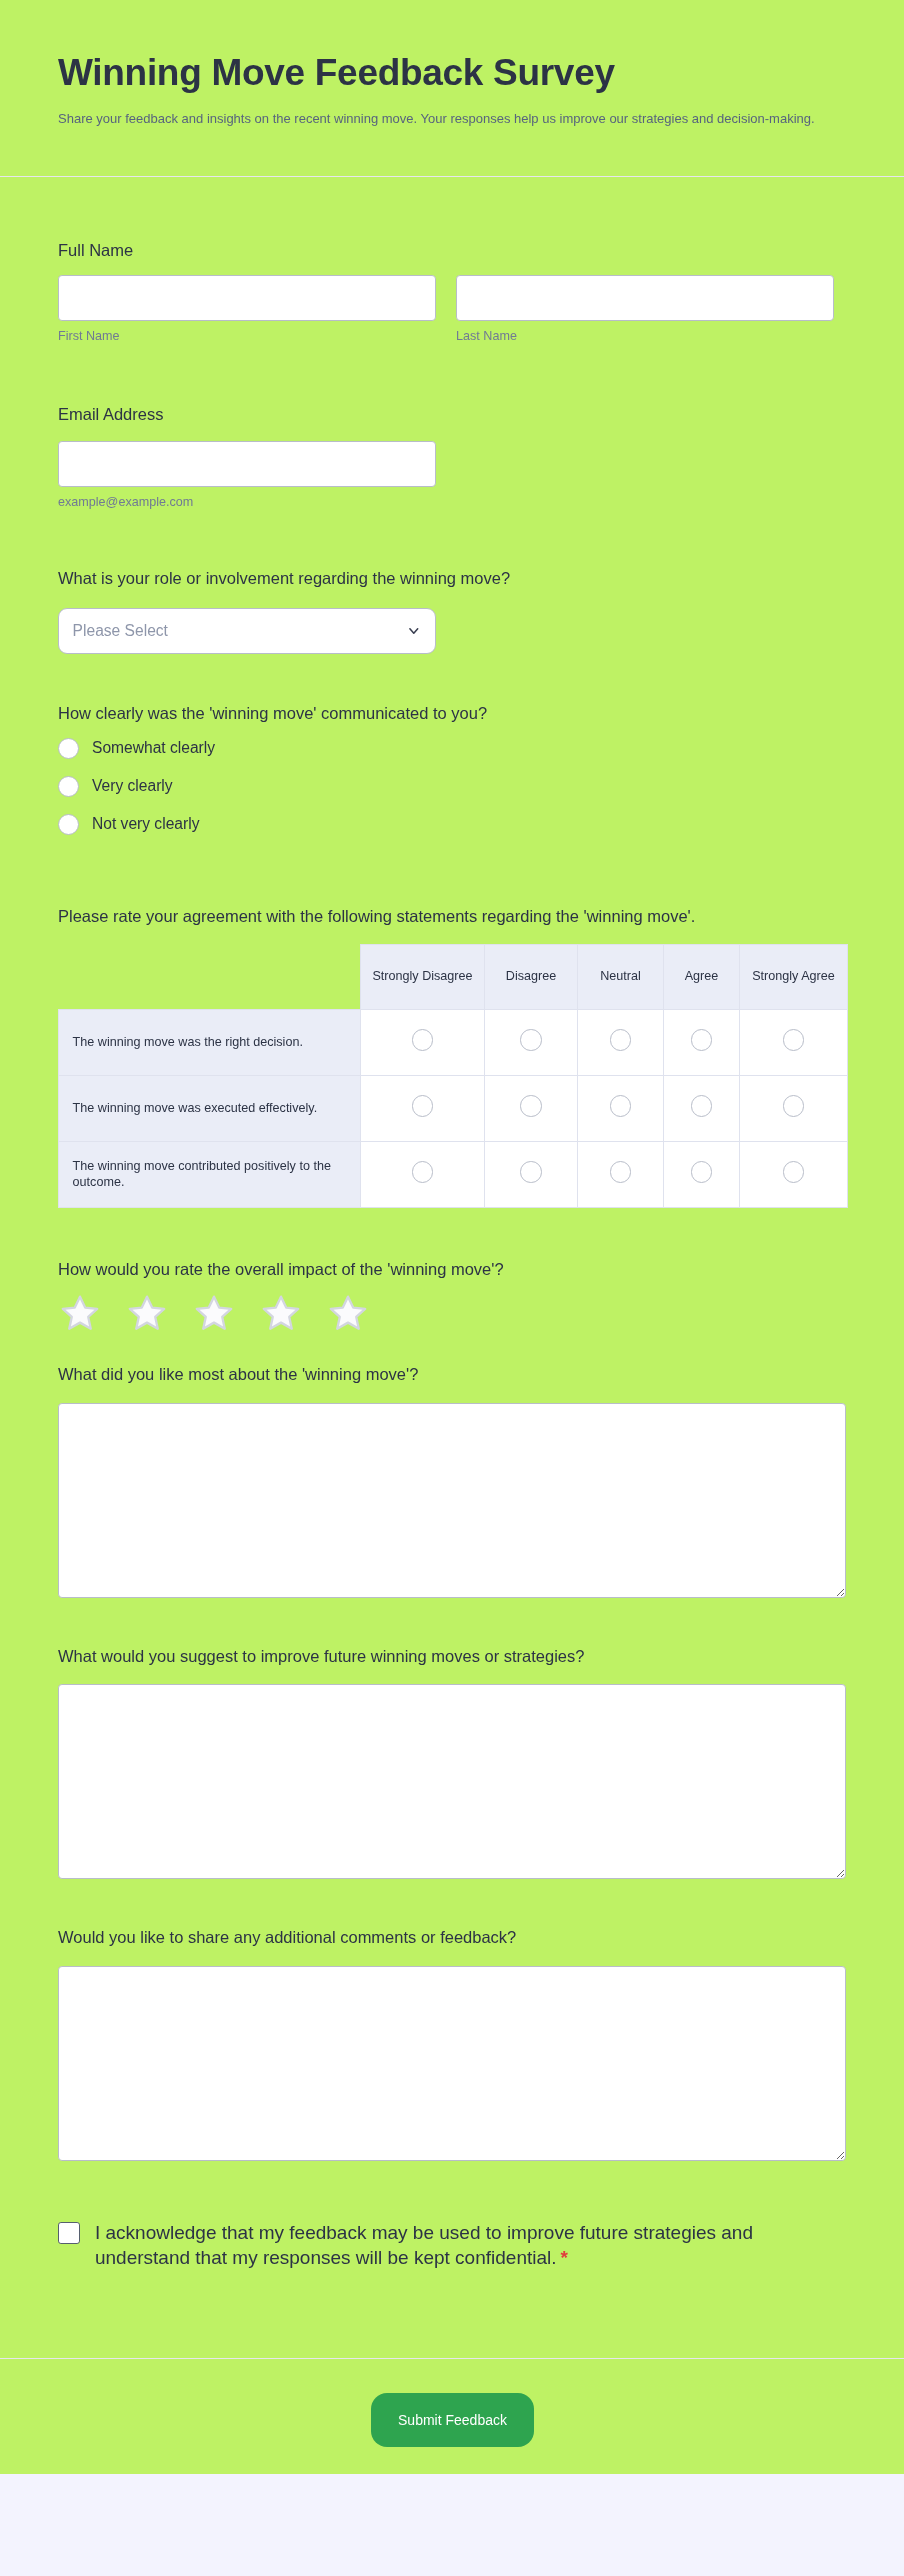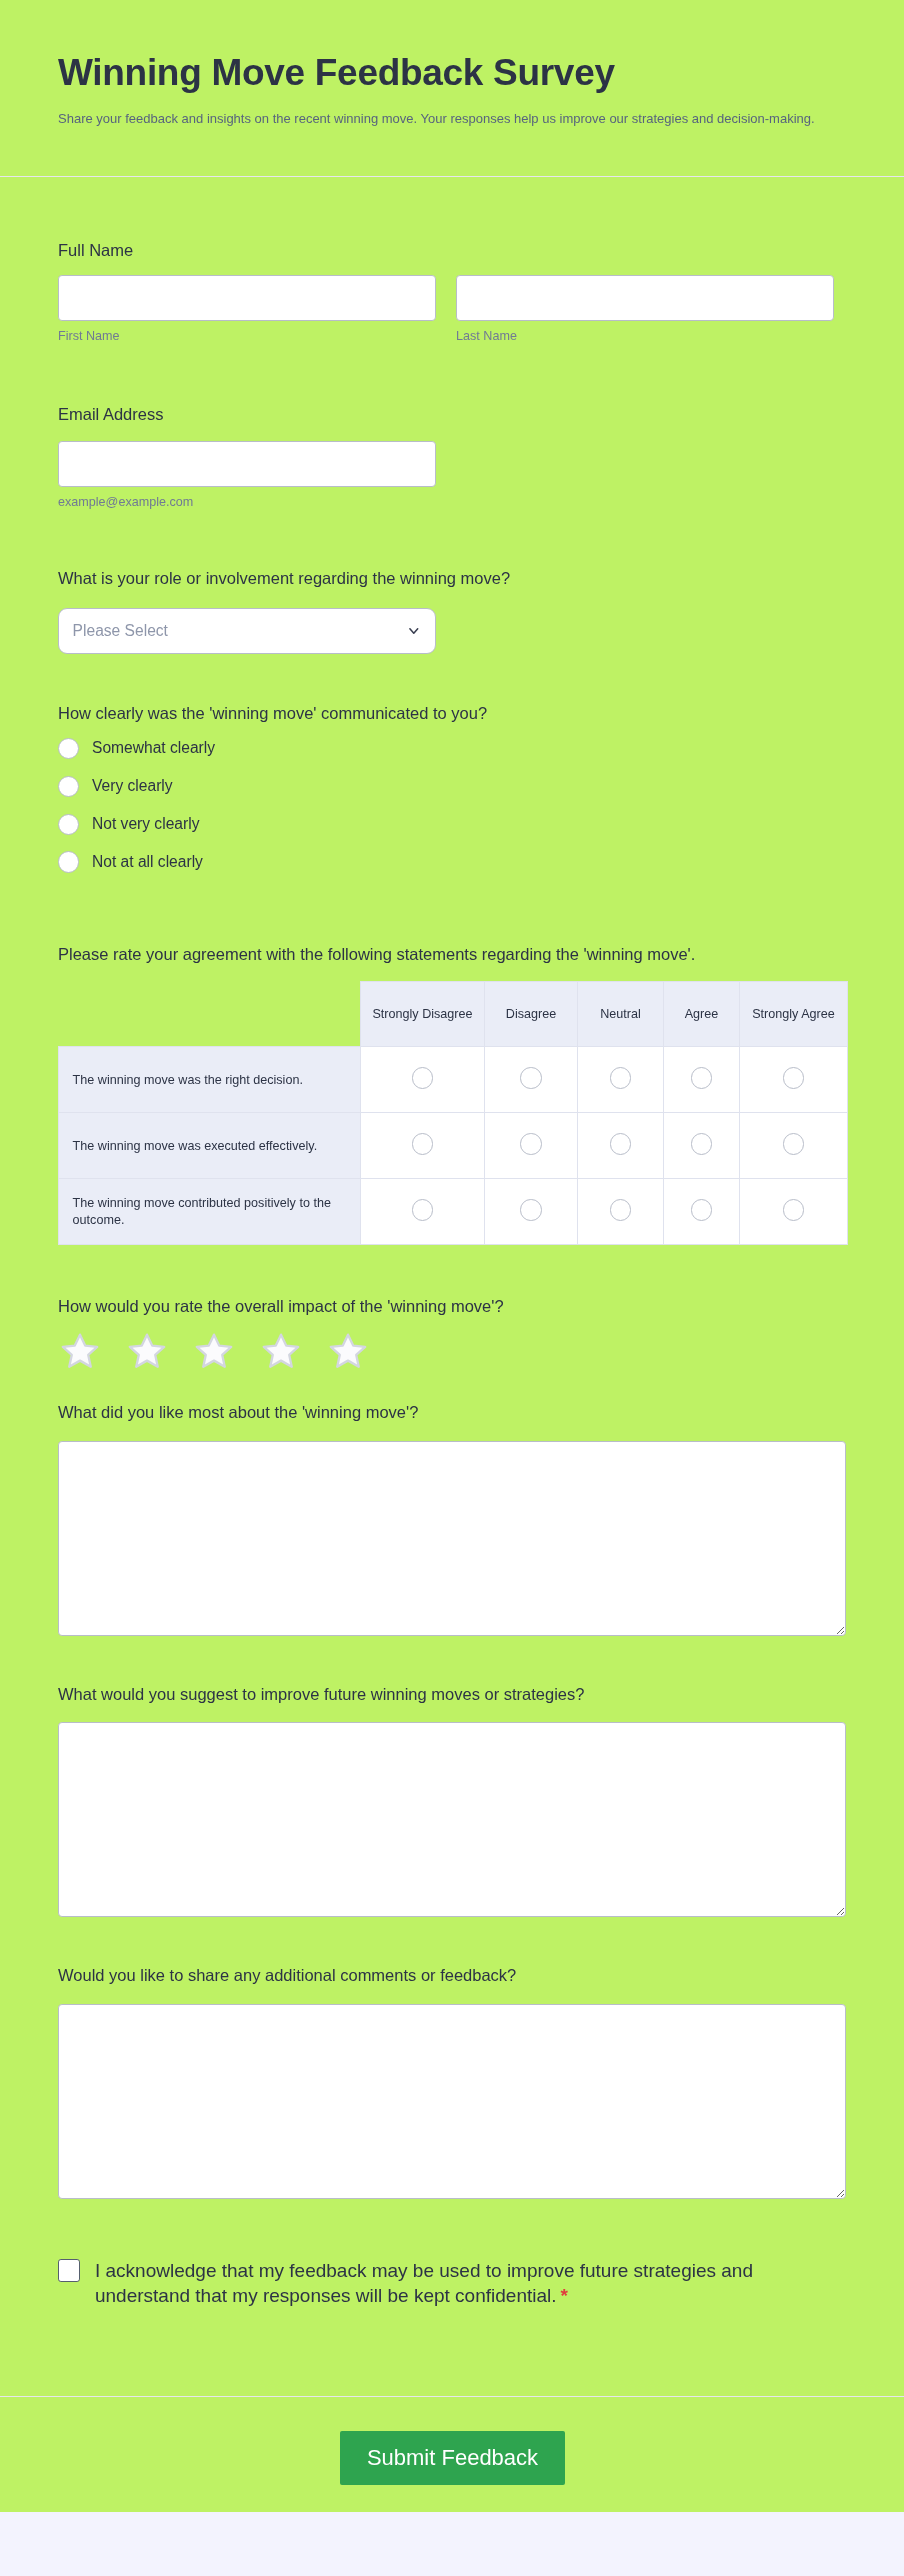--- a/index.html
+++ b/index.html
@@ -97,22 +97,22 @@
   .checkbox {
     width: 22.4px; height: 22.4px; border: 1px solid #565f6e; border-radius: 2.9px;
     background: #fff; flex: 0 0 auto; margin-top: 1.9px; cursor: pointer;
   }
   .consent-text { font-size: 19px; line-height: 25px; color: #2c3345; max-width: 739px; }
   .required-asterisk { color: #e03e3e; font-weight: 700; margin-left: 3.9px; }
 
   
   .form-footer { margin-top: 88px; border-top: 1px solid #e6e6ef; padding: 34px 0 27px 0; text-align: center; }
   .submit-btn {
-    display: inline-block; border: none; border-radius: 2px;
-    background: #2ea44f; color: #ffffff; font-size: 22px; font-weight: 500;
+    display: inline-block; border: none; border-radius: 16px;
+    background: #2ea44f; color: #ffffff; font-size: 14px; font-weight: 500;
     padding: 0 27px; height: 54px; line-height: 54px; cursor: pointer;
     font-family: "Liberation Sans", sans-serif;
   }
 </style>
 </head>
 <body style="background: rgb(243, 243, 254);">
 
 <div class="card">
 
   <div class="form-header">
@@ -159,24 +159,20 @@
           <span class="radio"></span>
           <span class="radio-label">Somewhat clearly</span>
         </div>
         <div class="radio-row">
           <span class="radio"></span>
           <span class="radio-label">Very clearly</span>
         </div>
         <div class="radio-row">
           <span class="radio"></span>
           <span class="radio-label">Not very clearly</span>
-        </div>
-        <div class="radio-row">
-          <span class="radio"></span>
-          <span class="radio-label">Not at all clearly</span>
         </div>
       </div>
     </div>
 
     <div class="q-matrix">
       <div class="q-label">Please rate your agreement with the following statements regarding the 'winning move'.</div>
       <table class="matrix">
         <colgroup>
           <col style="width:302px">
             <col style="width:124px">

